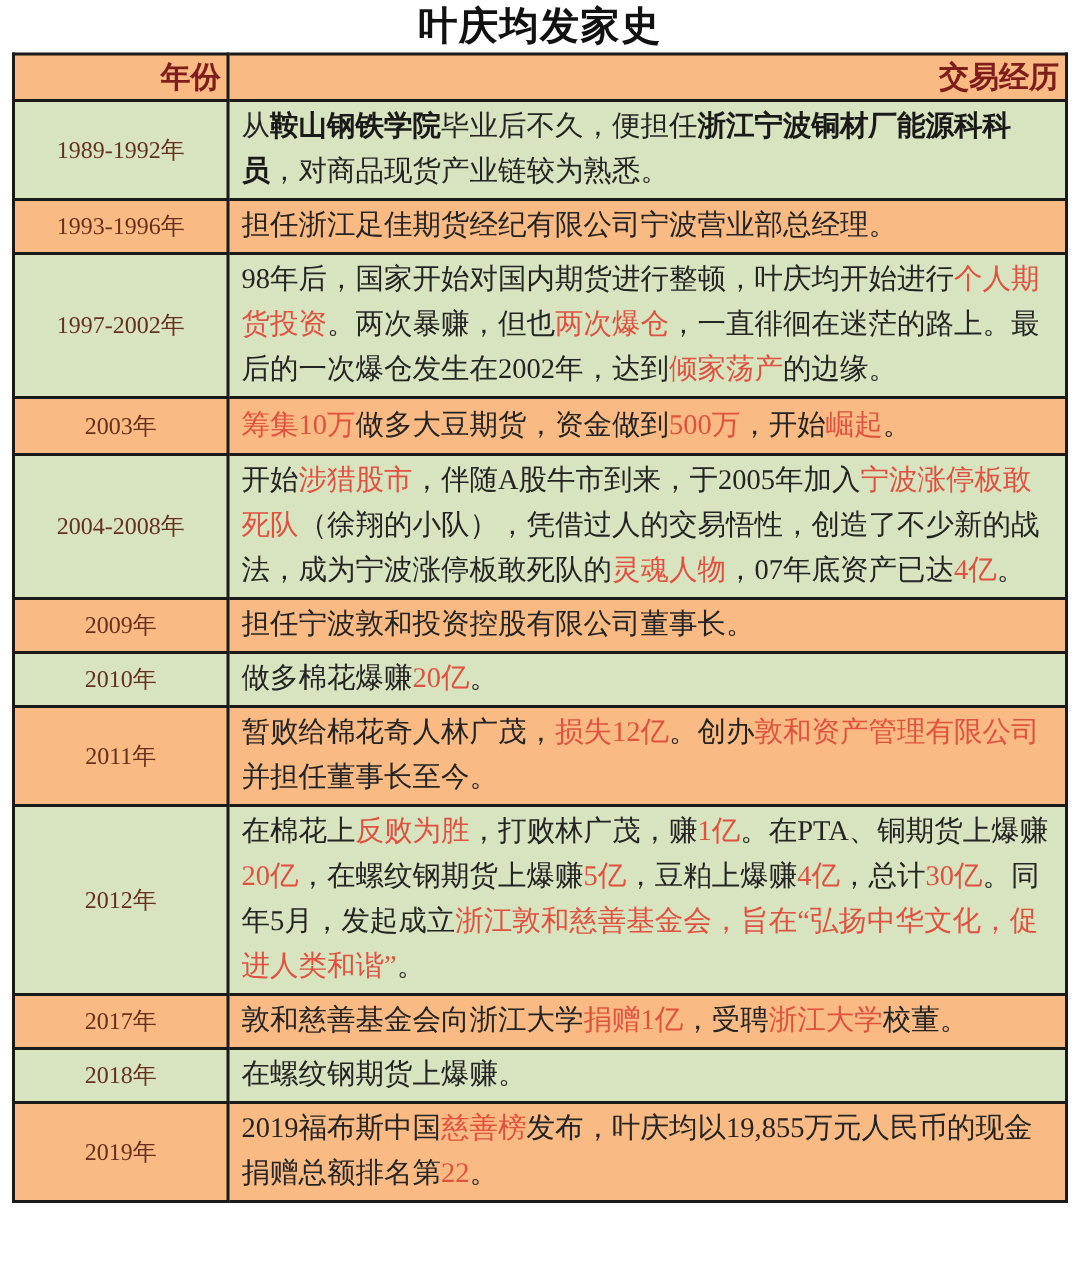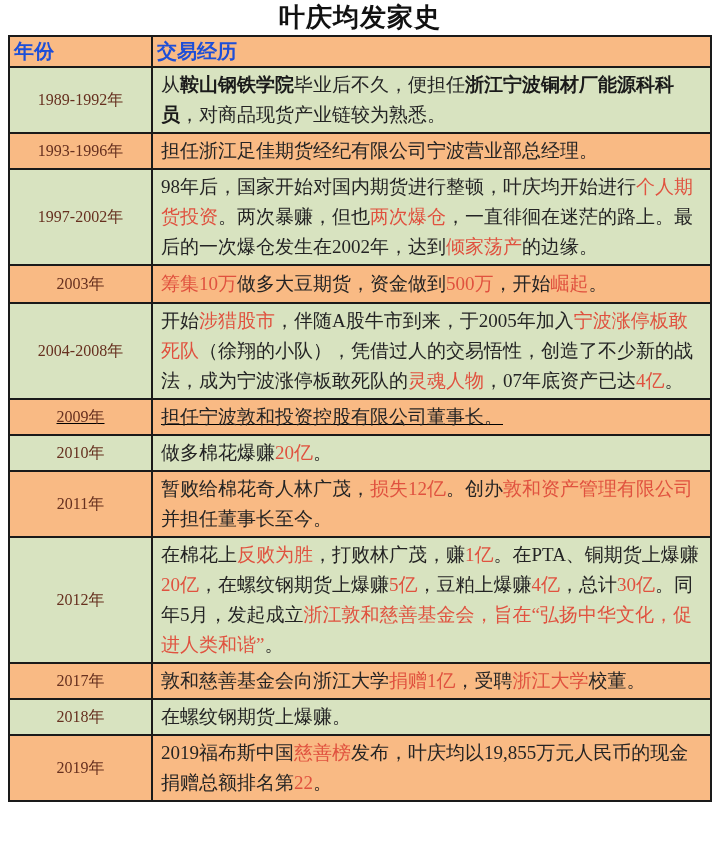--- a/index.html
+++ b/index.html
@@ -34,24 +34,24 @@
   table.history-table td {
     border: 2px solid #1a1a1a;
     vertical-align: middle;
   }
   th.year-header { width: 133px; }
   thead tr {
     background: #f9ba84;
     height: 24px;
   }
   thead th {
-    color: #1d4ed8;
+    color: #7f1d1d;
     font-size: 20px;
     font-weight: bold;
-    text-align: left;
+    text-align: right;
     padding: 1px 4px;
   }
   tr.green  { background: #d8e3c0; }
   tr.orange { background: #f9ba84; }
   td.year-cell {
     text-align: center;
     color: #66301f;
     font-size: 16px;
     padding: 2px 2px;
   }
@@ -93,21 +93,21 @@
     <td class="experience-cell"><span class="seg-n">98年后，国家开始对国内期货进行整顿，叶庆均开始进行</span><span class="seg-r">个人期货投资</span><span class="seg-n">。两次暴赚，但也</span><span class="seg-r">两次爆仓</span><span class="seg-n">，一直徘徊在迷茫的路上。最后的一次爆仓发生在2002年，达到</span><span class="seg-r">倾家荡产</span><span class="seg-n">的边缘。</span></td>
   </tr>
         <tr class="orange" style="height: 38px;">
     <td class="year-cell">2003年</td>
     <td class="experience-cell"><span class="seg-r">筹集10万</span><span class="seg-n">做多大豆期货，资金做到</span><span class="seg-r">500万</span><span class="seg-n">，开始</span><span class="seg-r">崛起</span><span class="seg-n">。</span></td>
   </tr>
         <tr class="green" style="height: 88px;">
     <td class="year-cell">2004-2008年</td>
     <td class="experience-cell"><span class="seg-n">开始</span><span class="seg-r">涉猎股市</span><span class="seg-n">，伴随A股牛市到来，于2005年加入</span><span class="seg-r">宁波涨停板敢死队</span><span class="seg-n">（徐翔的小队），凭借过人的交易悟性，创造了不少新的战法，成为宁波涨停板敢死队的</span><span class="seg-r">灵魂人物</span><span class="seg-n">，07年底资产已达</span><span class="seg-r">4亿</span><span class="seg-n">。</span></td>
   </tr>
-        <tr class="orange" style="height: 25px; text-decoration: underline;">
+        <tr class="orange" style="height: 25px;">
     <td class="year-cell">2009年</td>
     <td class="experience-cell"><span class="seg-n">担任宁波敦和投资控股有限公司董事长。</span></td>
   </tr>
         <tr class="green" style="height: 26px;">
     <td class="year-cell">2010年</td>
     <td class="experience-cell"><span class="seg-n">做多棉花爆赚</span><span class="seg-r">20亿</span><span class="seg-n">。</span></td>
   </tr>
         <tr class="orange" style="height: 58px;">
     <td class="year-cell">2011年</td>
     <td class="experience-cell"><span class="seg-n">暂败给棉花奇人林广茂，</span><span class="seg-r">损失12亿</span><span class="seg-n">。创办</span><span class="seg-r">敦和资产管理有限公司</span><span class="seg-n">并担任董事长至今。</span></td>

